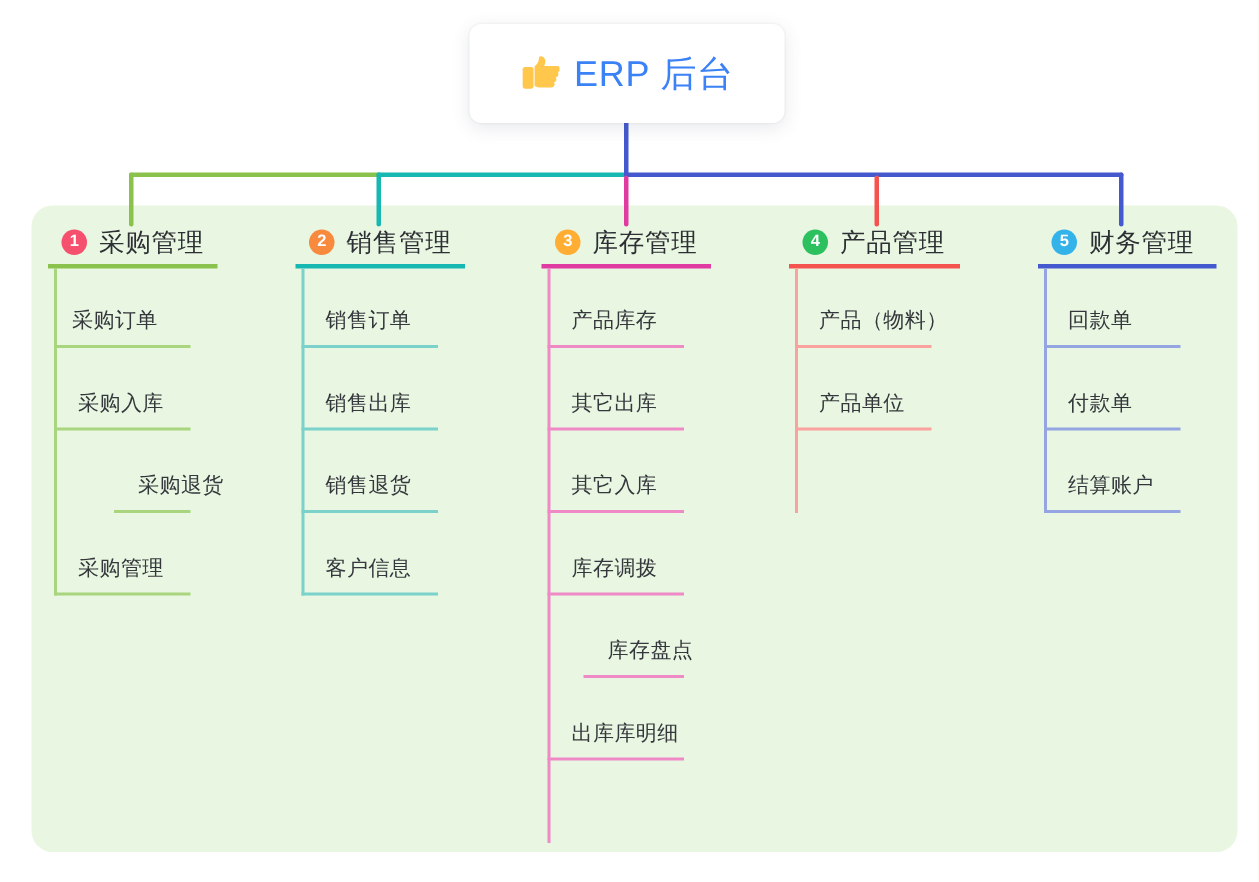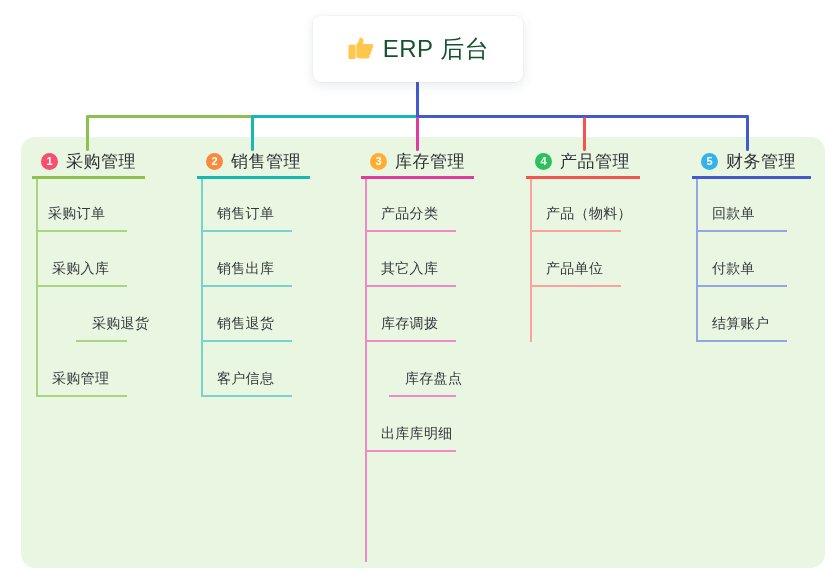--- a/index.html
+++ b/index.html
@@ -16,21 +16,21 @@
   }
   
   .root-card{
     position:absolute;left:313px;top:16px;width:210px;height:66px;
     background:#ffffff;border-radius:8px;
     box-shadow:0 3px 12px rgba(60,70,90,.12), 0 0 0 1px rgba(60,70,90,.03);
     display:flex;align-items:center;justify-content:center;gap:10px;
     cursor:default;
   }
   .root-card .root-label{
-    font-size:24px;font-weight:500;color:#14532d;letter-spacing:.5px;
+    font-size:24px;font-weight:500;color:#3b82f6;letter-spacing:.5px;
   }
   .root-card svg{display:block;}
   
   .connector{position:absolute;border-radius:2px;}
   .c-stem{left:416px;top:80px;width:3px;height:38px;}
   .c-h1{left:86px;top:115px;width:168px;height:3px;}
   .c-h2{left:251px;top:115px;width:168px;height:3px;}
   .c-h3{left:416px;top:115px;width:333px;height:3px;}
   .c-d1{left:86px;top:115px;width:3px;height:36px;}
   .c-d2{left:251px;top:115px;width:3px;height:36px;}
@@ -137,21 +137,24 @@
 </div>
 
 <div class="branch b3">
   <div class="branch-header" style="border-bottom-color: rgb(224, 59, 161);">
     <span class="badge" style="background: rgb(255, 173, 51);">3</span>
     <span class="branch-label">库存管理</span>
   </div>
   <div class="spine" style="background: rgb(239, 138, 198); height: 383px;"></div>
   <div class="rows">
       <div class="child-row" style="border-bottom-color: rgb(239, 138, 198);">
-        <span>产品分类</span>
+        <span>产品库存</span>
+      </div>
+      <div class="child-row" style="border-bottom-color: rgb(239, 138, 198);">
+        <span>其它出库</span>
       </div>
       <div class="child-row" style="border-bottom-color: rgb(239, 138, 198);">
         <span>其它入库</span>
       </div>
       <div class="child-row" style="border-bottom-color: rgb(239, 138, 198);">
         <span>库存调拨</span>
       </div>
       <div class="child-row" style="border-bottom-color: rgb(239, 138, 198); margin-left: 24px;">
         <span>库存盘点</span>
       </div>

